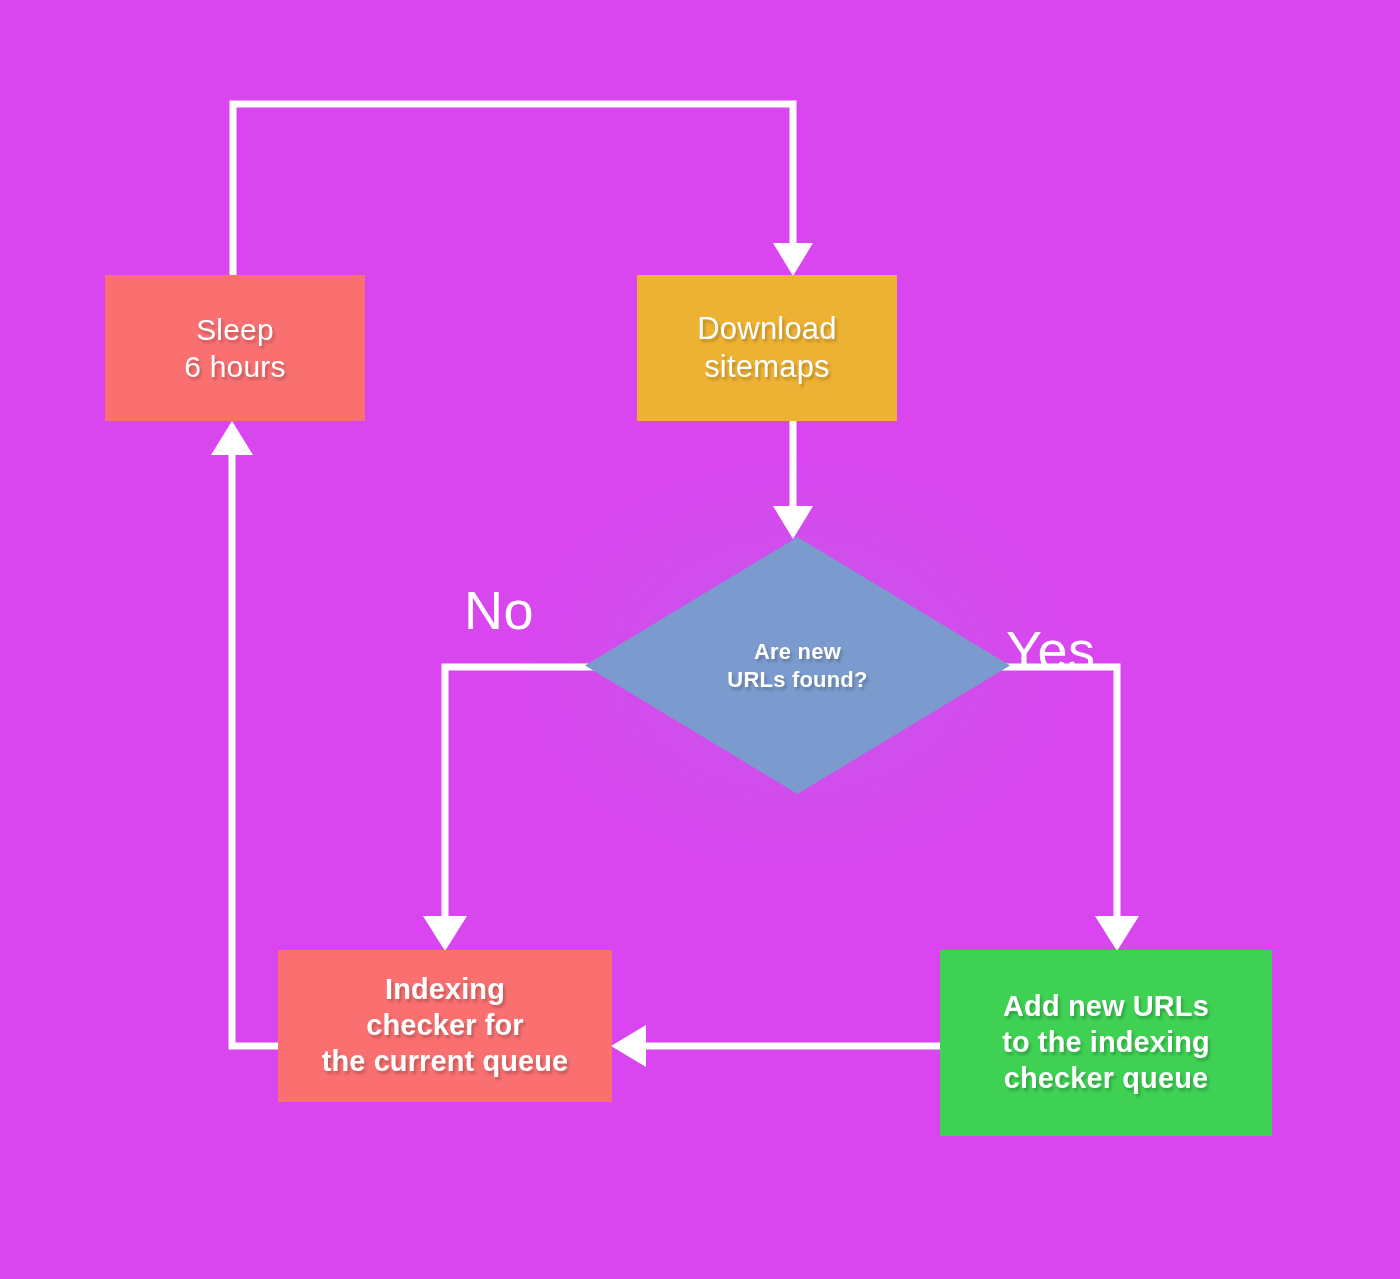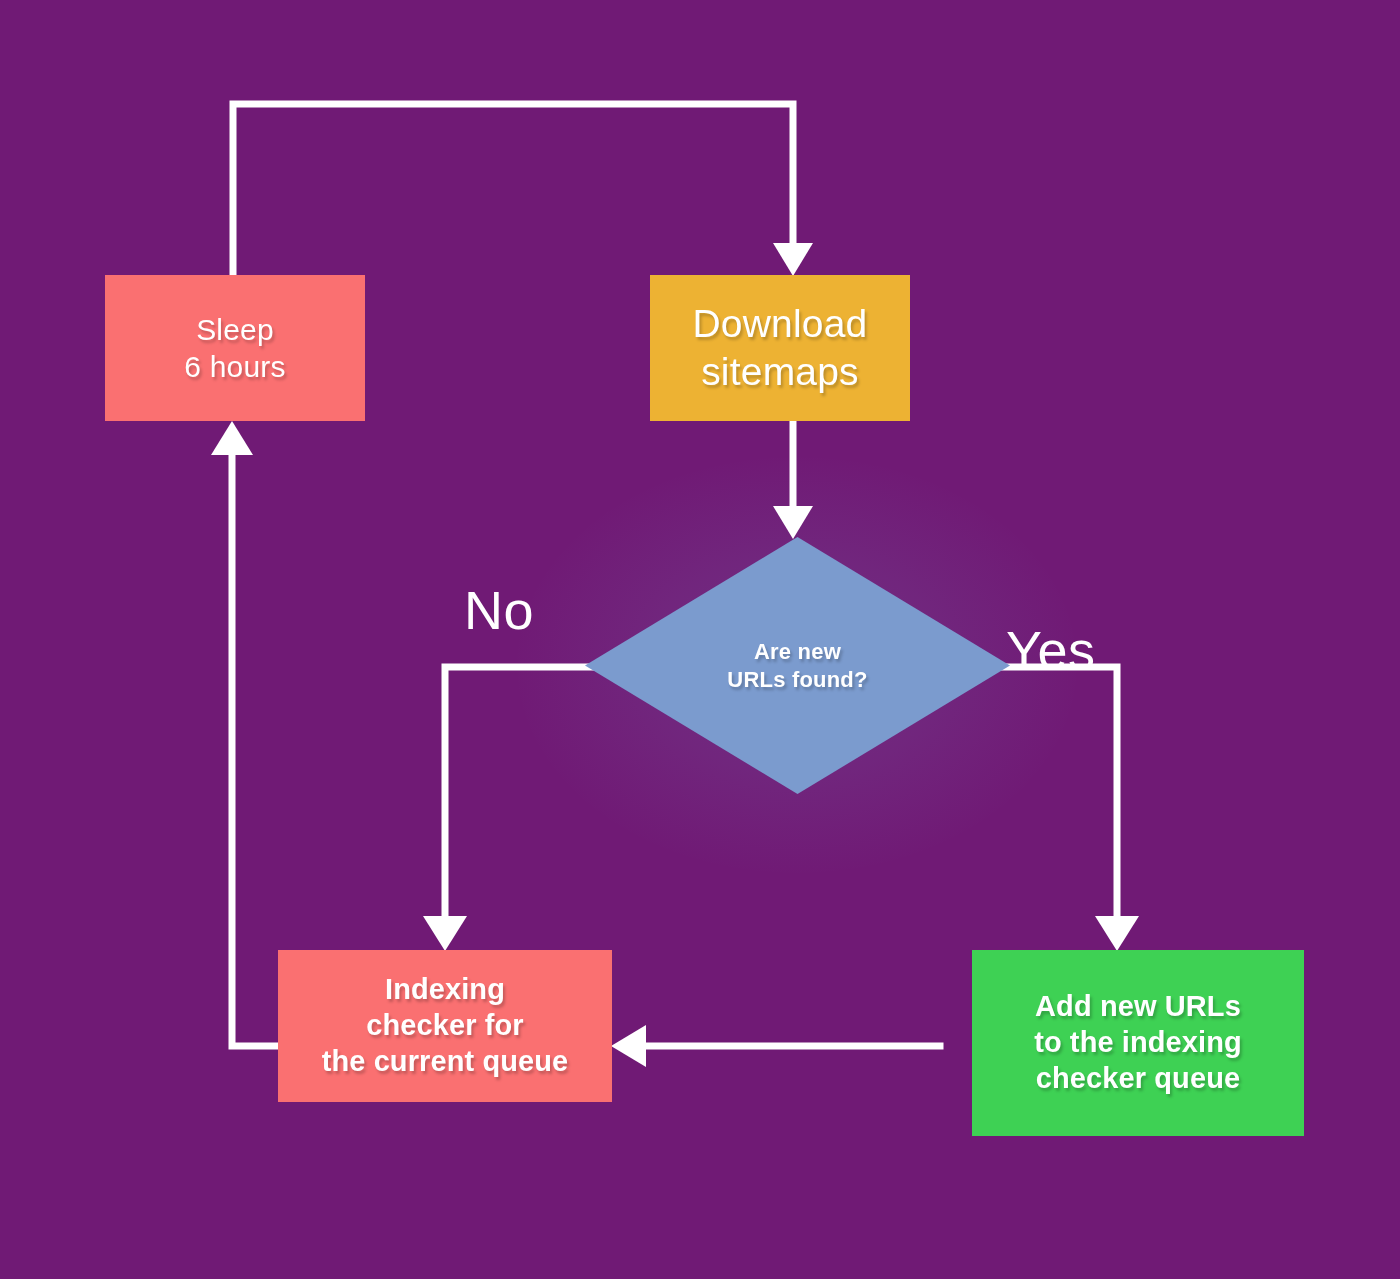--- a/index.html
+++ b/index.html
@@ -8,21 +8,21 @@
     padding: 0;
     background: #0e1e41;
   }
   body {
     font-family: "Liberation Sans", sans-serif;
   }
   #canvas {
     position: relative;
     width: 1400px;
     height: 1279px;
-    background: #701a75;
+    background: #d946ef;
     overflow: hidden;
   }
   
   #diamond-glow {
     position: absolute;
     left: 517px;
     top: 457px;
     width: 560px;
     height: 416px;
     border-radius: 50%;
@@ -53,35 +53,35 @@
   }
   .rect { }
   #node-sleep {
     left: 105px; top: 275px; width: 260px; height: 146px;
     background: #fa7071;
     font-size: 30px;
     font-weight: 400;
     letter-spacing: 0.2px;
   }
   #node-download {
-    left: 650px; top: 275px; width: 260px; height: 146px;
+    left: 637px; top: 275px; width: 260px; height: 146px;
     background: #edb233;
-    font-size: 39px;
+    font-size: 31px;
     font-weight: 400;
     letter-spacing: 0.2px;
   }
   #node-indexing {
     left: 278px; top: 950px; width: 334px; height: 152px;
     background: #fa7071;
     font-size: 29px;
     font-weight: 600;
     letter-spacing: 0.1px;
   }
   #node-addurls {
-    left: 972px; top: 950px; width: 332px; height: 186px;
+    left: 940px; top: 950px; width: 332px; height: 186px;
     background: #3ed154;
     font-size: 29px;
     font-weight: 600;
     letter-spacing: 0.1px;
   }
   #node-decision {
     left: 585px; top: 537px; width: 425px; height: 257px;
     font-size: 22px;
     font-weight: 700;
     letter-spacing: 0.2px;

